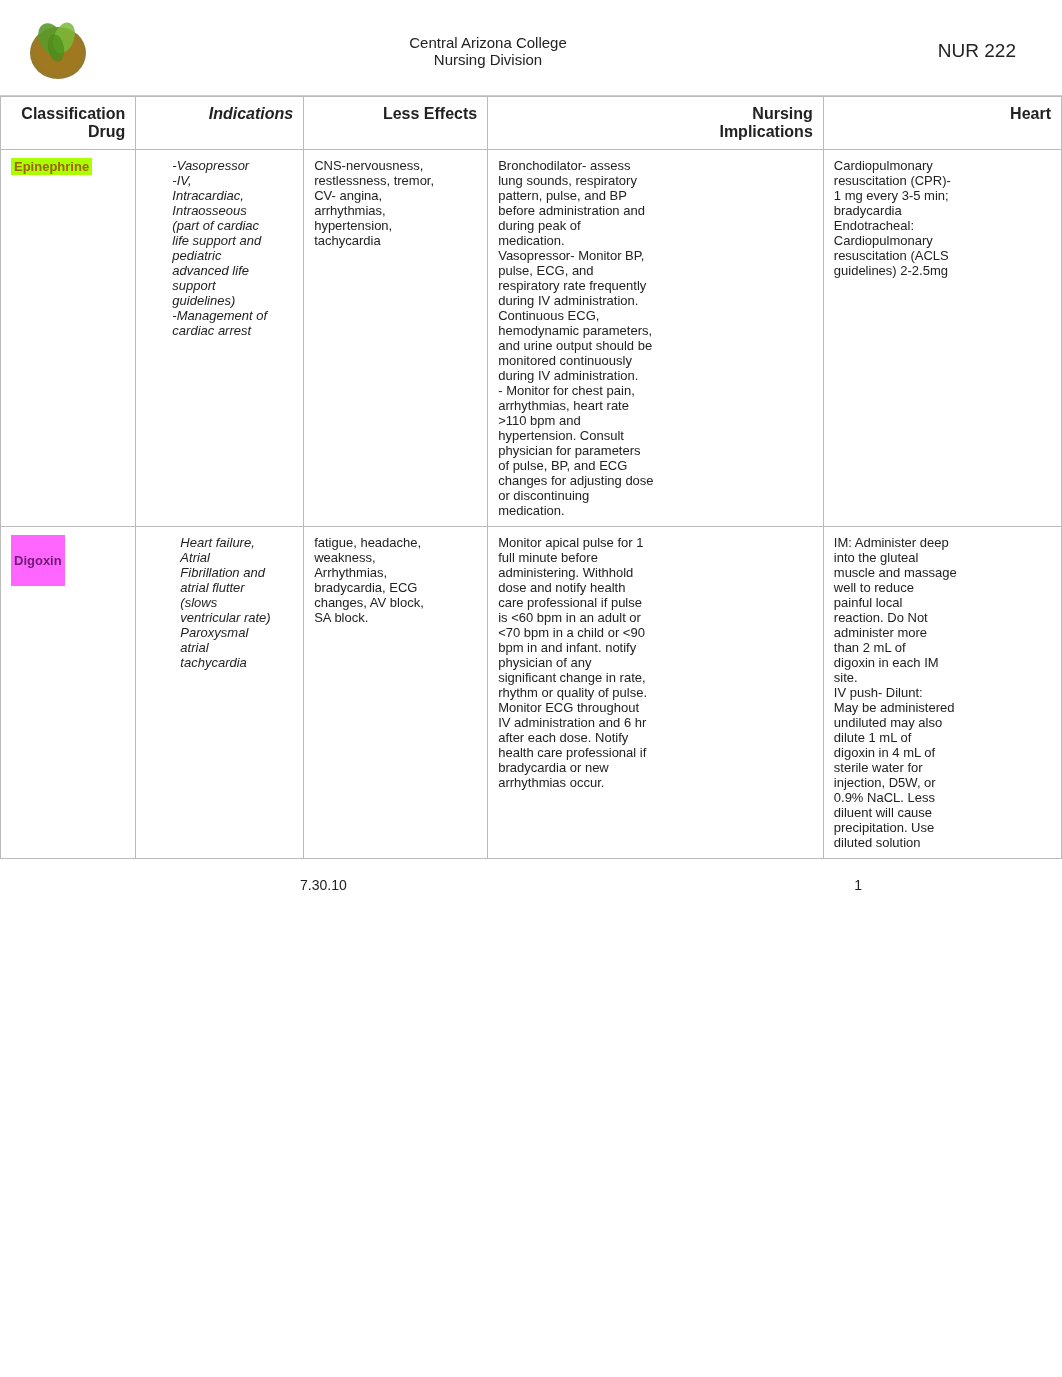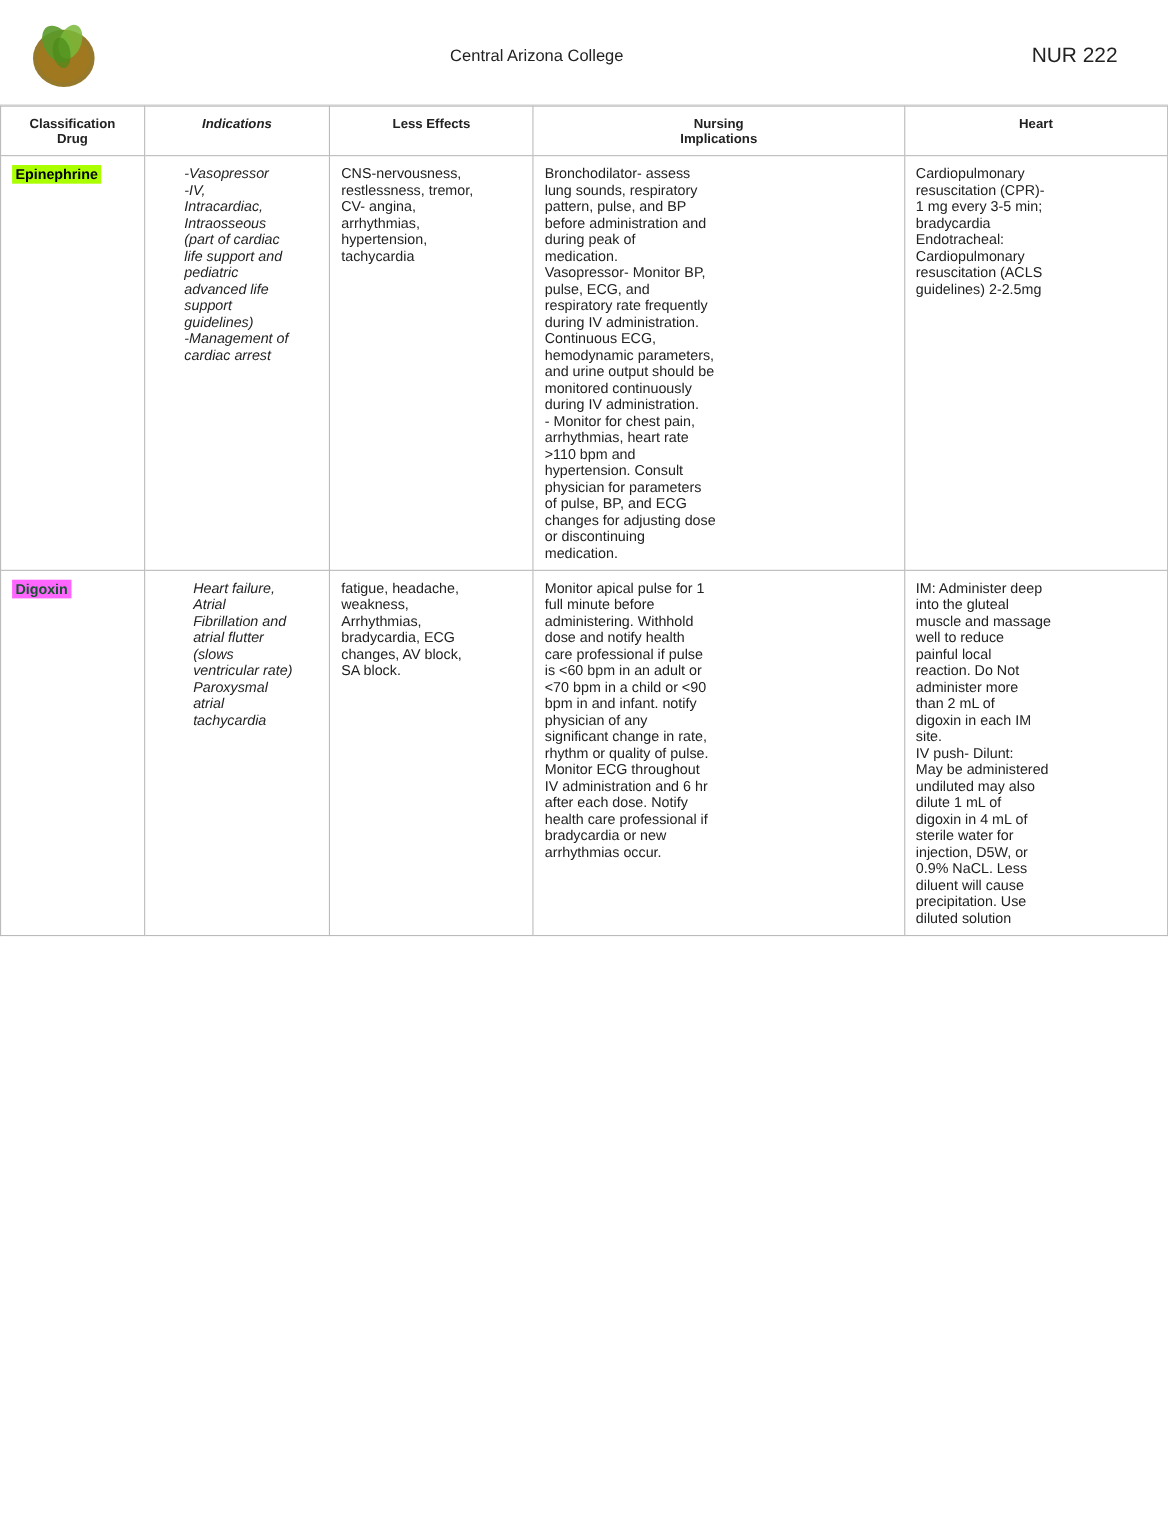--- a/index.html
+++ b/index.html
@@ -62,42 +62,42 @@
       margin-top: 0;
     }
     .main-table th, .main-table td {
       border: 1px solid #bbb;
       padding: 8px 10px;
       vertical-align: top;
     }
     .main-table th {
       background: #fff;
       font-weight: bold;
-      font-size: 12px;
-      text-align: center;
+      font-size: 16px;
+      text-align: right;
     }
     .col-class { width: 120px; }
     .col-indications { width: 155px; font-style: italic; }
     .col-side { width: 170px; }
     .col-nursing { width: 310px; }
     .col-dosage { width: 220px; }
 
     .drug-label-epinephrine {
       background: #aaff00;
-      color: #000000;
+      color: #a16207;
       font-weight: bold;
       display: inline-block;
       padding: 1px 3px;
     }
     .drug-label-digoxin {
       background: #ff66ff;
-      color: #14532d;
+      color: #701a75;
       font-weight: bold;
       display: inline-block;
-      padding: 1px 3px;
+      padding: 18px 3px;
     }
     .footer {
       text-align: center;
       padding: 18px 0 10px 0;
       font-size: 14px;
       display: flex;
       justify-content: space-between;
       padding-left: 300px;
       padding-right: 200px;
       border-top: none;
@@ -118,20 +118,21 @@
           <ellipse cx="38" cy="35" rx="24" ry="22" fill="#a07820"></ellipse>
 
           <ellipse cx="32" cy="22" rx="12" ry="18" fill="#5a9a2a" transform="rotate(-30 32 22)" opacity="0.9"></ellipse>
           <ellipse cx="44" cy="20" rx="10" ry="16" fill="#7ab83a" transform="rotate(20 44 20)" opacity="0.85"></ellipse>
           <ellipse cx="36" cy="30" rx="8" ry="14" fill="#4a8a1a" transform="rotate(-10 36 30)" opacity="0.7"></ellipse>
         </svg>
       </div>
     </div>
     <div class="header-center">
       <div class="header-title">Central Arizona College</div>
+      <div class="header-subtitle">Nursing Division</div>
     </div>
     <div class="header-right">
       <span class="course-code">NUR 222</span>
     </div>
   </div>
 
   <table class="main-table">
     <thead>
       <tr>
         <th class="col-class">
@@ -264,14 +265,18 @@
 sterile water for
 injection, D5W, or
 0.9% NaCL. Less
 diluent will cause
 precipitation. Use
 diluted solution</span></td>
       </tr>
     </tbody>
   </table>
 
+  <div class="footer">
+    <span>7.30.10</span>
+    <span>1</span>
+  </div>
 
 </div>
 
 </body></html>

